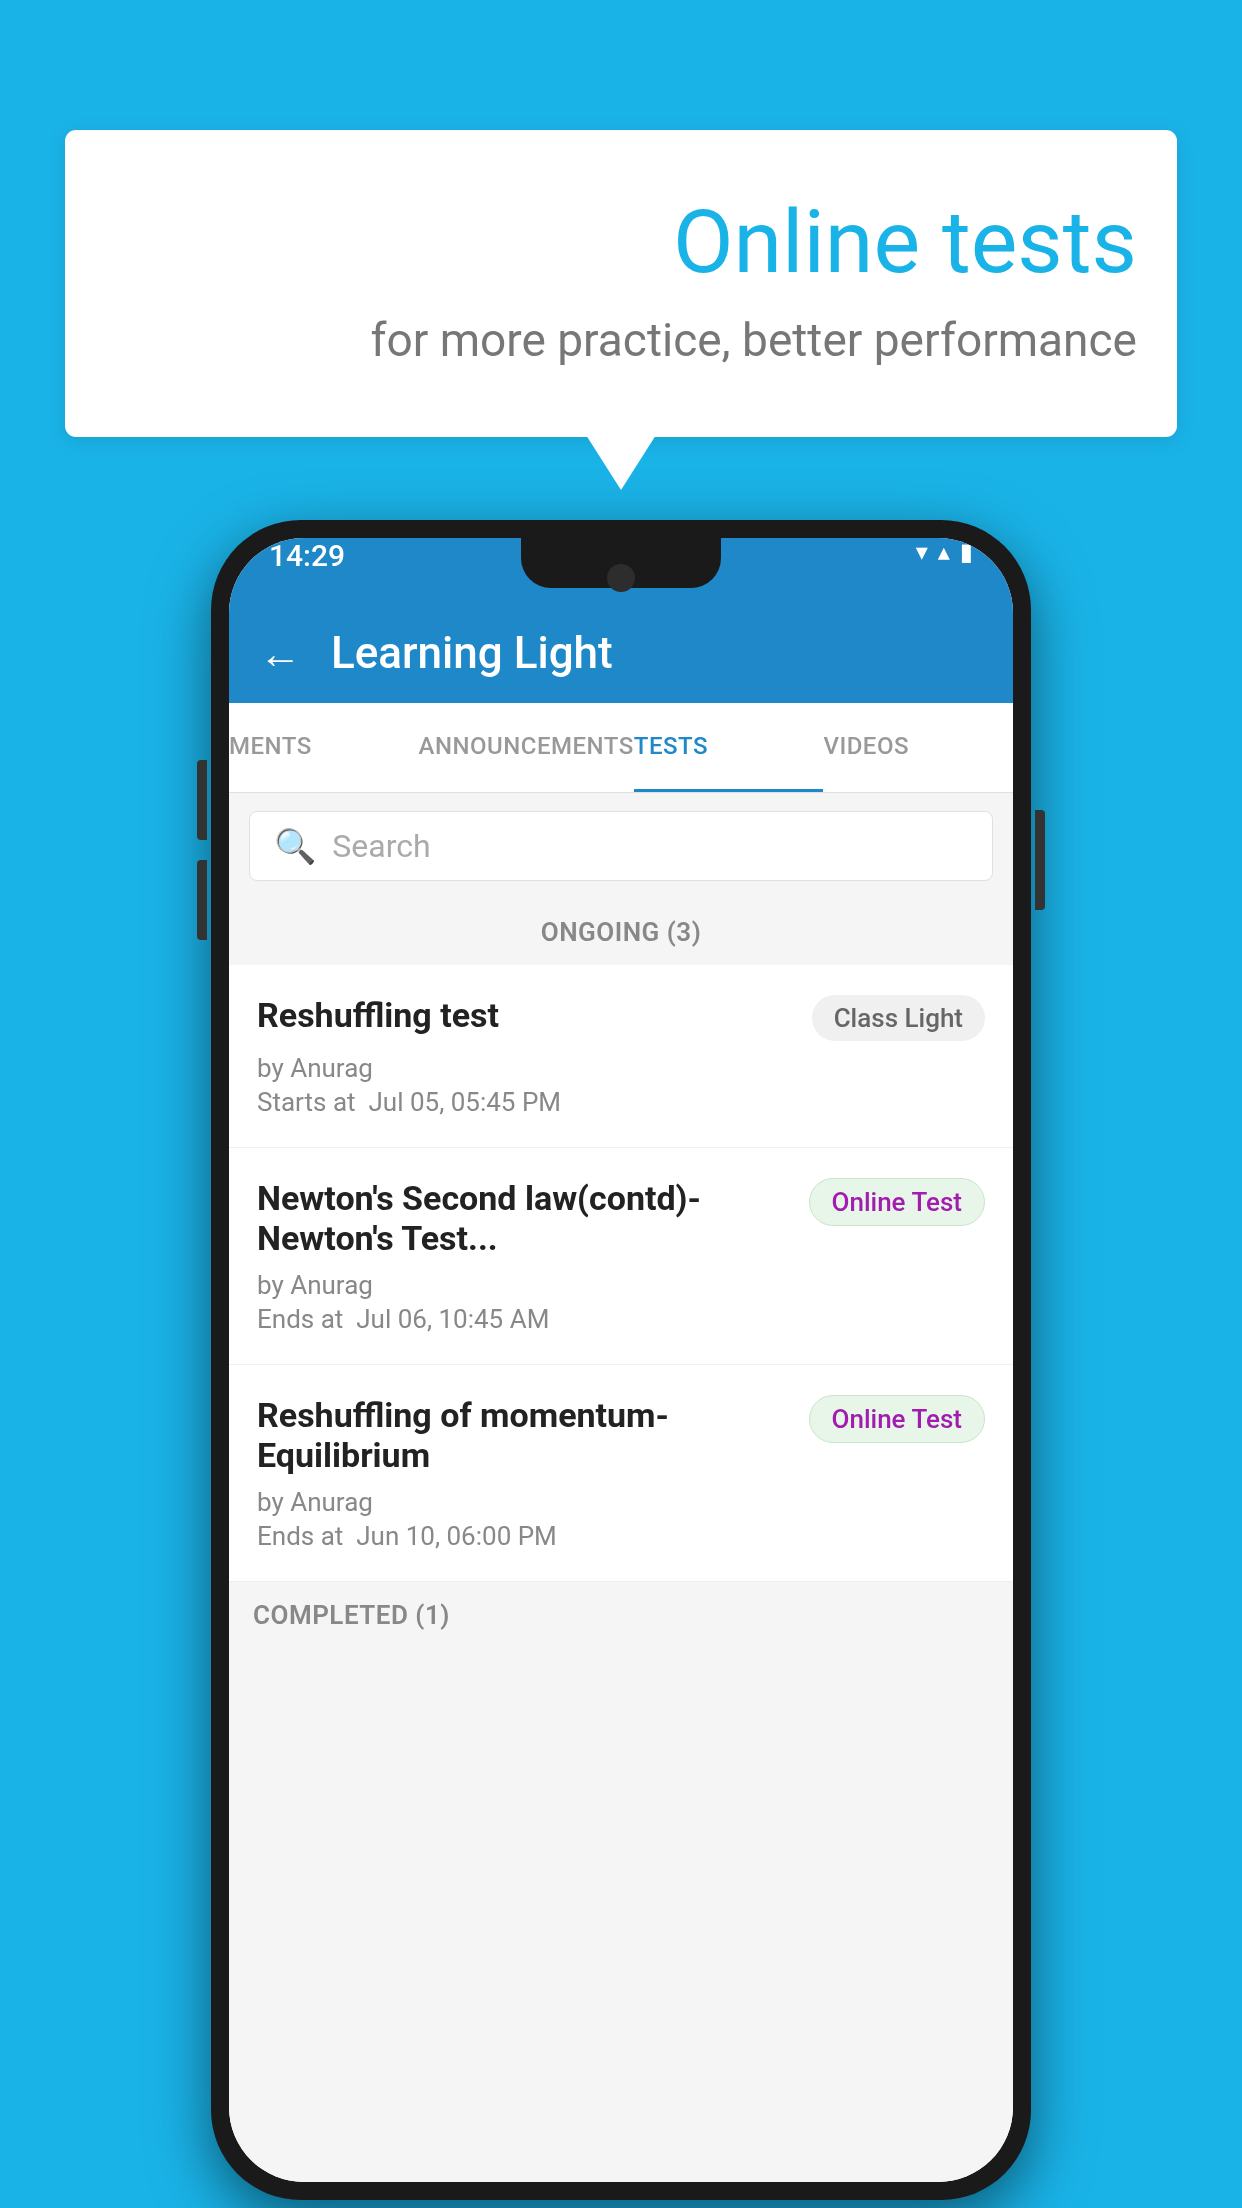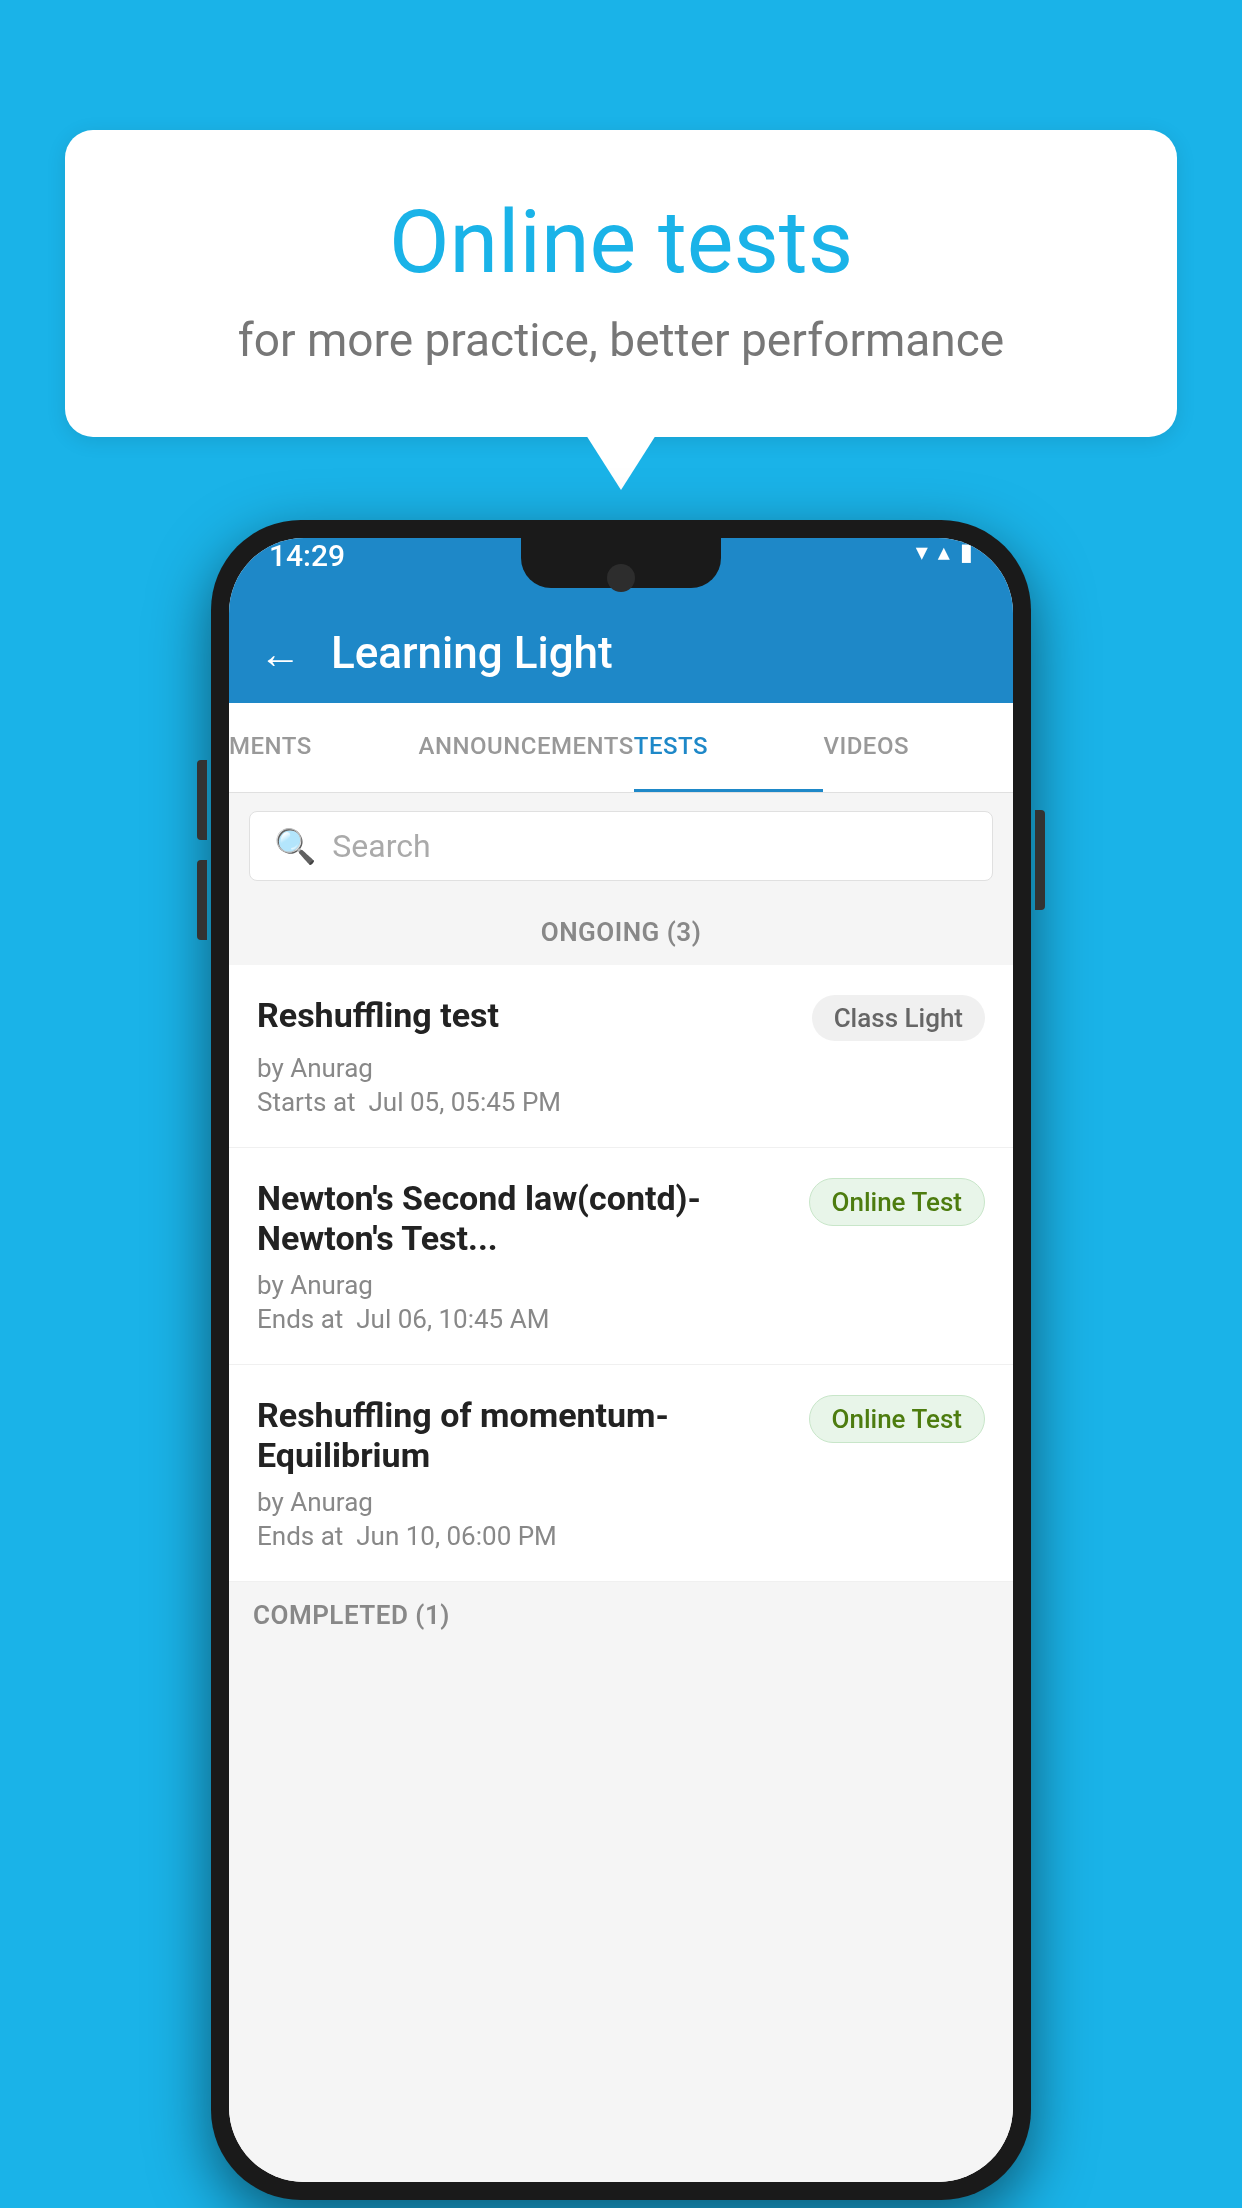--- a/index.html
+++ b/index.html
@@ -19,23 +19,23 @@
       top: 130px;
       left: 65px;
       right: 65px;
       display: flex;
       flex-direction: column;
       align-items: center;
     }
 
     .speech-bubble {
       background: white;
-      border-radius: 28px;
-      padding: 60px 80px 70px;
-      text-align: center;
+      border-radius: 11px;
+      padding: 60px 40px 70px;
+      text-align: right;
       box-shadow: 0 4px 20px rgba(0,0,0,0.1);
       width: 100%;
     }
 
     .speech-bubble-arrow {
       width: 0;
       height: 0;
       border-left: 35px solid transparent;
       border-right: 35px solid transparent;
       border-top: 55px solid white;
@@ -294,21 +294,21 @@
       flex-shrink: 0;
     }
 
     .badge-class {
       background: #f0f0f0;
       color: #666;
     }
 
     .badge-online {
       background: #e8f5e9;
-      color: #4d7c0f;
+      color: #a21caf;
       border: 1px solid #c8e6c9;
     }
 
     .test-meta {
       font-size: 26px;
       color: #888;
       margin-top: 4px;
     }
 
     

